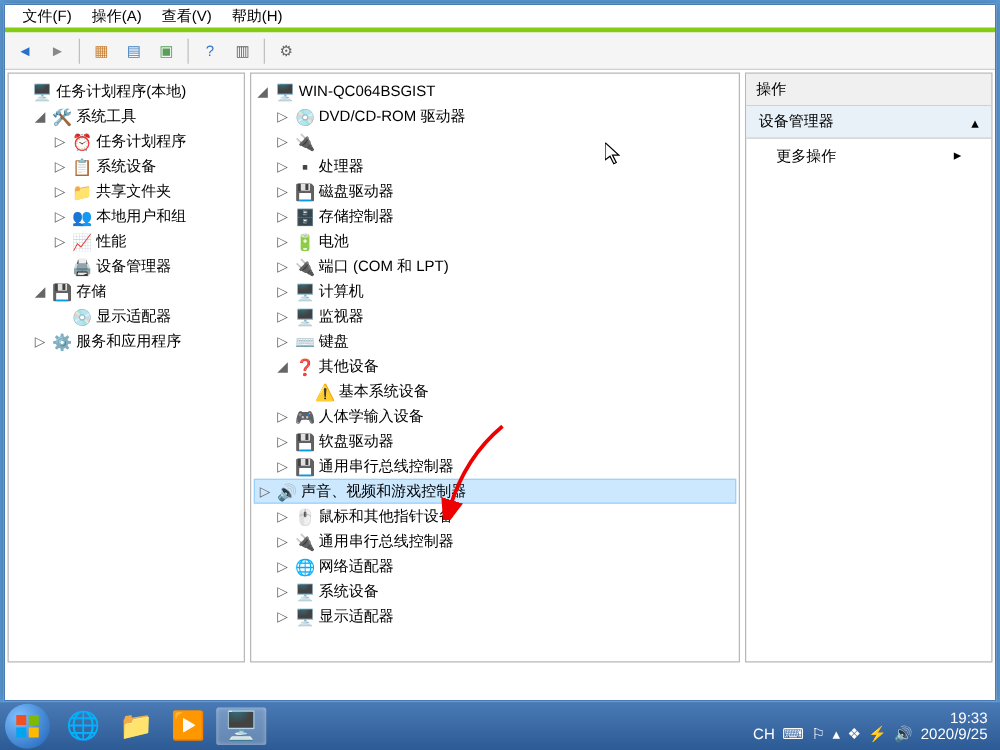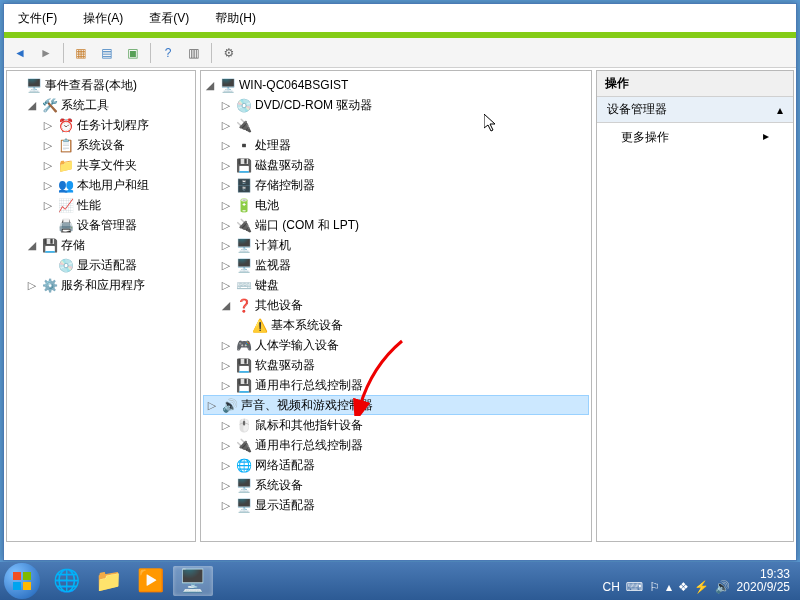--- a/index.html
+++ b/index.html
@@ -4,31 +4,31 @@
 <style>
 *{margin:0;padding:0;box-sizing:border-box;font-family:"Microsoft YaHei","Segoe UI",Tahoma,sans-serif;font-size:12px}
 body{background:#5b9bd5;width:800px;height:600px;overflow:hidden;position:relative}
 .window{position:absolute;left:3px;top:3px;width:794px;height:558px;background:#fff;border:1px solid #4a7ab5;box-shadow:0 0 8px rgba(0,0,0,.3)}
 .titlebar{height:28px;background:linear-gradient(#e8f0fa,#d4e4f7);display:flex;align-items:center;padding:0 4px;border-bottom:1px solid #b8c8dc}
 .titlebar .ticon{width:16px;height:16px;background:#6a8fc0;margin:0 5px;border-radius:2px}
 .titlebar .title{flex:1;color:#333}
 .winbtns{display:flex;gap:2px}
 .winbtn{width:28px;height:18px;border:1px solid #8aa8c8;background:linear-gradient(#f0f6fc,#d8e6f4);display:flex;align-items:center;justify-content:center;border-radius:2px;font-size:10px}
 .winbtn.close{background:linear-gradient(#e8a0a0,#d44);color:#fff;border-color:#a33;width:44px}
-.menubar{height:34px;display:flex;align-items:center;padding:0 6px;gap:10px;border-bottom:6px solid #84cc16}
+.menubar{height:22px;display:flex;align-items:center;padding:0 6px;gap:0;border-bottom:4px solid #84cc16}
 .menuitem{padding:2px 8px;cursor:default}
 .toolbar{height:30px;display:flex;align-items:center;padding:0 4px;gap:2px;border-bottom:1px solid #d0d0d0;background:#f5f5f5}
 .tbtn{width:24px;height:24px;display:flex;align-items:center;justify-content:center;border:1px solid transparent}
 .tsep{width:1px;height:20px;background:#c0c0c0;margin:0 3px}
 .content{display:flex;height:476px}
 .pane{border:1px solid #b8b8b8;margin:2px;background:#fff;overflow:auto}
 .pane.left{width:190px}
 .pane.mid{flex:1}
 .pane.right{width:198px;padding:0}
-.actions-hdr{background:#f0f0f0;padding:4px 8px;border-bottom:1px solid #d0d0d0;font-weight:700}
+.actions-hdr{background:#f0f0f0;padding:4px 8px;border-bottom:1px solid #d0d0d0;font-weight:400}
 .action-grp{background:#e8f0f8;padding:4px 10px;border-bottom:1px solid #d0d0d0;display:flex;justify-content:space-between;align-items:center}
 .action-item{padding:6px 24px;display:flex;justify-content:space-between;align-items:flex-start}
 .tree{padding:4px 2px}
 .tn{display:flex;align-items:center;height:20px;padding:0 2px;cursor:default;white-space:nowrap}
 .tn.sel{background:#cce8ff;border:1px solid #99d1ff;height:20px;padding:0 1px}
 .exp{width:14px;text-align:center;color:#666;font-size:11px;user-select:none}
 .ico{width:16px;height:16px;margin:0 3px;display:inline-flex;align-items:center;justify-content:center;font-size:13px}
 .ind0{padding-left:0}.ind1{padding-left:16px}.ind2{padding-left:32px}
 .arrow{position:absolute;left:352px;top:336px;pointer-events:none}
 .arrow svg{width:60px;height:80px}
@@ -79,21 +79,21 @@
         <span style="color:#666">⚙</span>
       </div>
   </div>
 
   <div class="content">
     <div class="pane left">
       <div class="tree">
         <div class="tn ind0">
             <span class="exp"></span>
             <span class="ico">🖥️</span>
-            <span>事件查看器(本地)</span>
+            <span>任务计划程序(本地)</span>
           </div>
         <div class="tn ind1">
             <span class="exp">◢</span>
             <span class="ico">🛠️</span>
             <span>系统工具</span>
           </div>
         <div class="tn ind2">
             <span class="exp">▷</span>
             <span class="ico">⏰</span>
             <span>任务计划程序</span>

